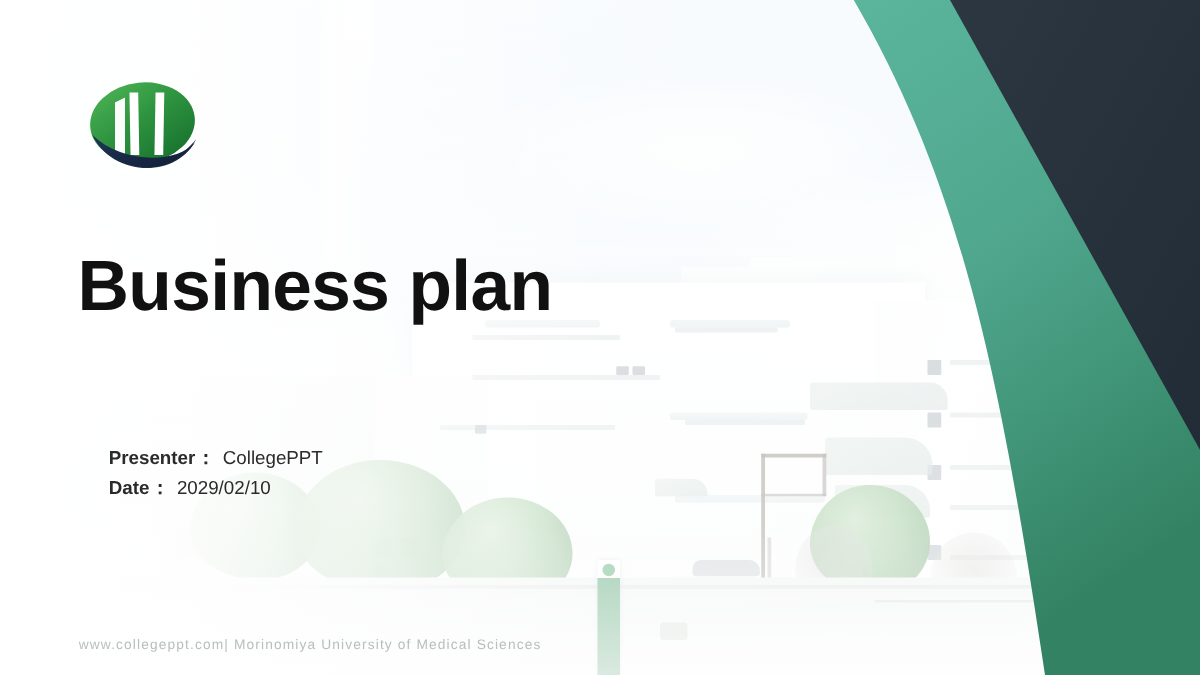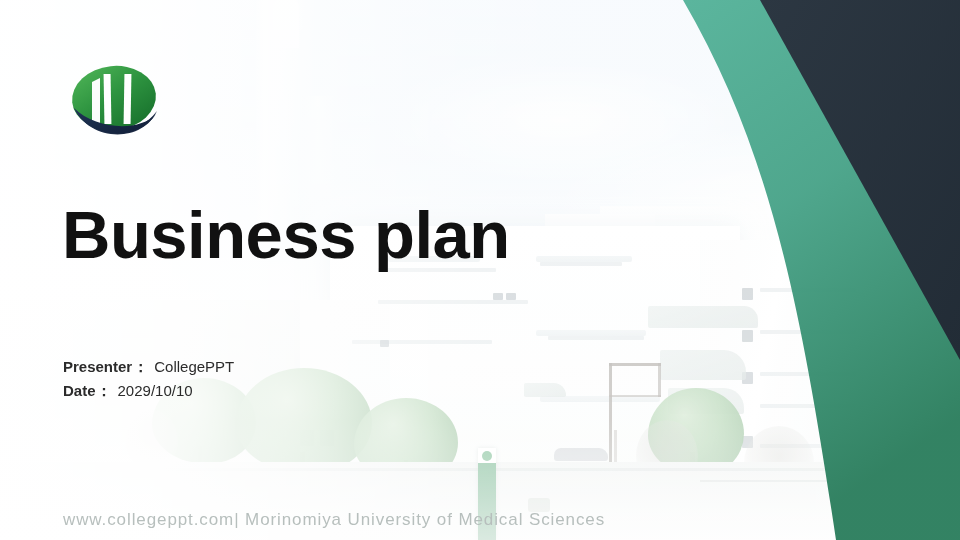--- a/index.html
+++ b/index.html
@@ -190,21 +190,21 @@
     position: absolute;
     left: 62px; top: 52px;
     width: 104px; height: 92px;
   }
   .logo svg { display: block; width: 104px; height: 92px; }
 
   .title {
     position: absolute;
     left: 62px; top: 200px;
     margin: 0;
-    font-size: 67px;
+    font-size: 57px;
     font-weight: bold;
     letter-spacing: -0.5px;
     color: #111111;
     line-height: 1.05;
     white-space: nowrap;
   }
   .subtitle {
     position: absolute;
     left: 63px; top: 278px;
     margin: 0;
@@ -214,29 +214,29 @@
     line-height: 1.15;
     white-space: nowrap;
   }
   .meta {
     position: absolute;
     left: 63px; top: 355px;
     font-size: 15px;
     color: #2b2b2b;
     line-height: 24px;
   }
-  .meta-row { white-space: nowrap; }
+  .meta-row { white-space: nowrap; margin-left: 24px; }
   .meta-label { font-weight: bold; }
   .meta-sep   { font-weight: bold; padding: 0 1px; }
   .meta-value { font-weight: normal; padding-left: 5px; }
 
   .footer {
     position: absolute;
     left: 63px; top: 510px;
-    font-size: 17px;
+    font-size: 11px;
     letter-spacing: .9px;
     color: #b7bfbd;
     white-space: nowrap;
   }
 </style>
 </head>
 <body>
 
 <div id="slide">
 
@@ -365,19 +365,19 @@
     </svg>
   </div>
 
   <h1 class="title">Business plan</h1>
 
   <div class="meta">
     <div class="meta-row">
       <span class="meta-label">Presenter</span><span class="meta-sep">：</span><span class="meta-value">CollegePPT</span>
     </div>
     <div class="meta-row">
-      <span class="meta-label">Date</span><span class="meta-sep">：</span><span class="meta-value">2029/10/10</span>
+      <span class="meta-label">Date</span><span class="meta-sep">：</span><span class="meta-value">2029/02/10</span>
     </div>
   </div>
 
   <div class="footer">www.collegeppt.com| Morinomiya University of Medical Sciences</div>
 
 </div>
 
 </body></html>

